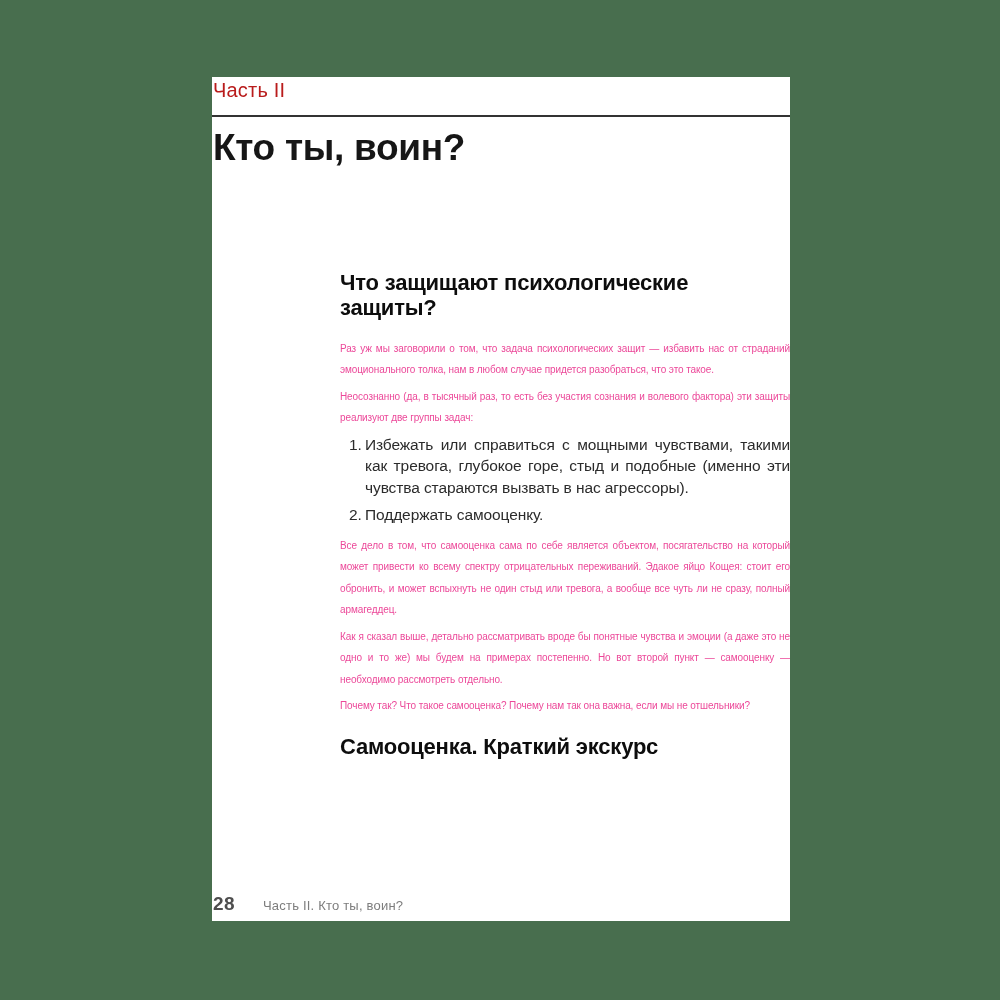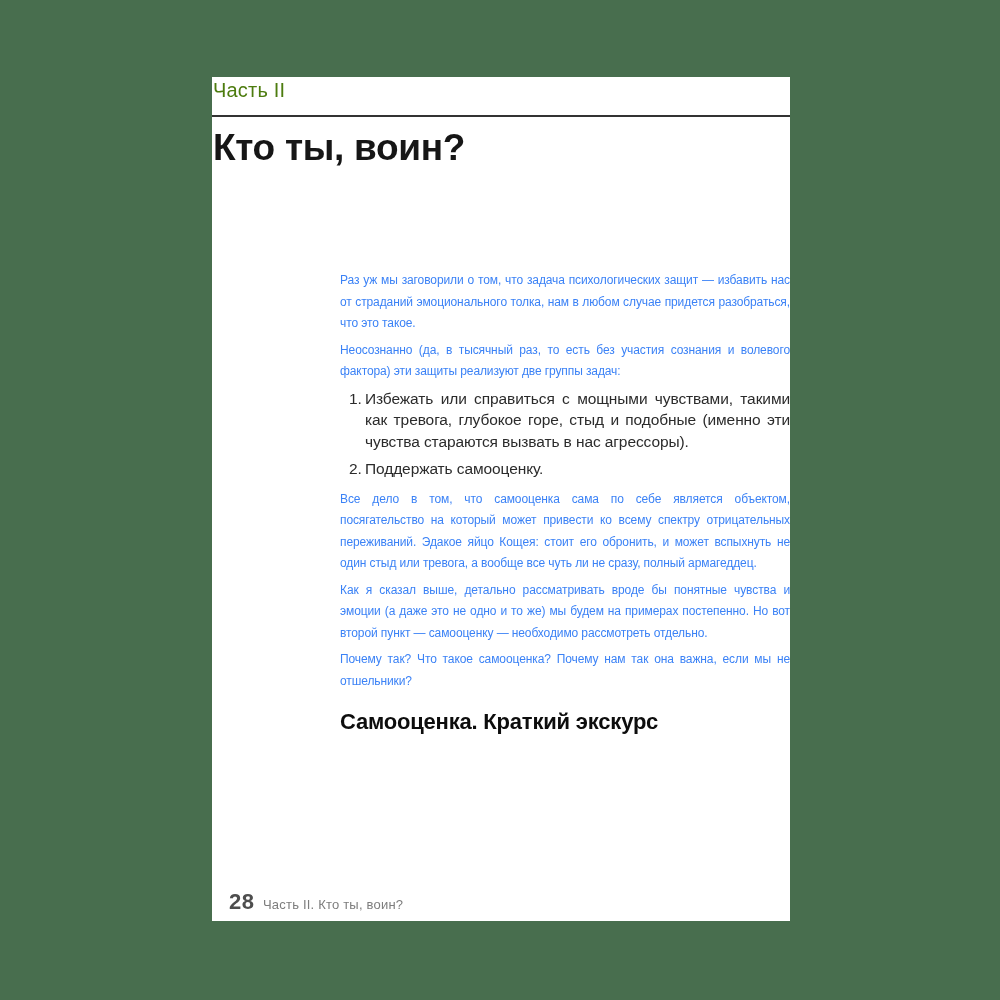--- a/index.html
+++ b/index.html
@@ -18,21 +18,21 @@
     left: 212px; top: 77px;
     width: 578px; height: 844px;
     background: #ffffff;
     color: #232323;
   }
   .running-header {
     padding-top: 3px;
     padding-left: 1px;
     font-size: 20px;
     line-height: 1;
-    color: #4d7c0f;
+    color: #b91c1c;
     letter-spacing: 0.2px;
   }
   .rule {
     margin-top: 15px;
     border-top: 2px solid #333333;
     width: 100%;
     height: 0;
   }
   .chapter-title {
     margin: 11px 0 0 0;
@@ -54,23 +54,23 @@
     line-height: 1.15;
     color: #0d0d0d;
     margin: 0 0 17px 0;
     letter-spacing: -0.2px;
   }
   .section-heading.second {
     margin-top: 17px;
     margin-bottom: 1px;
   }
   .content p {
-    font-size: 12px;
+    font-size: 10px;
     line-height: 21.5px;
-    color: #3b82f6;
+    color: #ec4899;
     text-align: justify;
     text-align-last: left;
     margin: 0 0 5px 0;
     letter-spacing: -0.1px;
   }
   .num-list {
     margin: 4px 0 9px 0;
     list-style: none;
   }
   .num-list li {
@@ -94,22 +94,22 @@
   .footer {
     position: absolute;
     left: 0; bottom: 6px;
     width: 100%;
     display: flex;
     align-items: baseline;
   }
   .page-number {
     display: inline-block;
     min-width: 51px;
-    padding-left: 17px;
-    font-size: 22px;
+    padding-left: 1px;
+    font-size: 19px;
     font-weight: 700;
     color: #4e4e4e;
     letter-spacing: 0.5px;
   }
   .running-footer {
     font-size: 13px;
     color: #7d7d7d;
     letter-spacing: 0.2px;
   }
 </style>
@@ -120,20 +120,21 @@
   <div class="page">
 
     <div class="running-header">Часть II</div>
 
     <div class="rule"></div>
 
     <h1 class="chapter-title">Кто ты, воин?</h1>
 
     <div class="content">
 
+      <h2 class="section-heading">Что защищают психологические защиты?</h2>
 
       <p>Раз уж мы заговорили о том, что задача психологических защит — избавить нас от страданий эмоционального толка, нам в любом случае придется разобраться, что это такое.</p>
 
       <p>Неосознанно (да, в тысячный раз, то есть без участия сознания и волевого фактора) эти защиты реализуют две группы задач:</p>
 
       <ol class="num-list">
         <li>
           <span class="li-num">1.</span>
           <span class="li-text">Избежать или справиться с мощными чувствами, такими как тревога, глубокое горе, стыд и подобные (именно эти чувства стараются вызвать в нас агрессоры).</span>
         </li>

